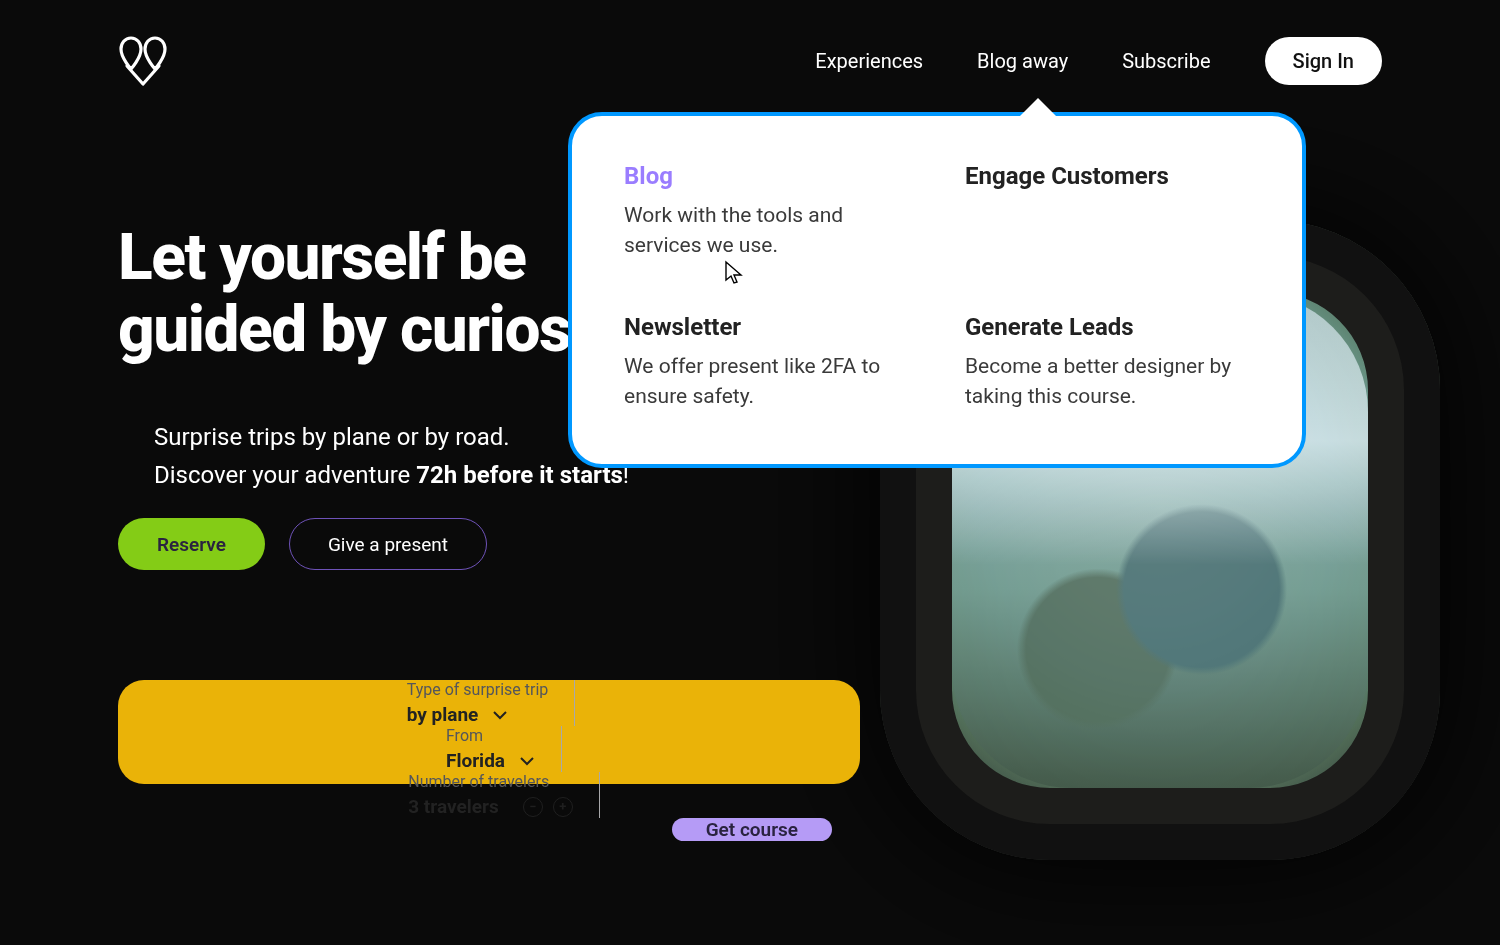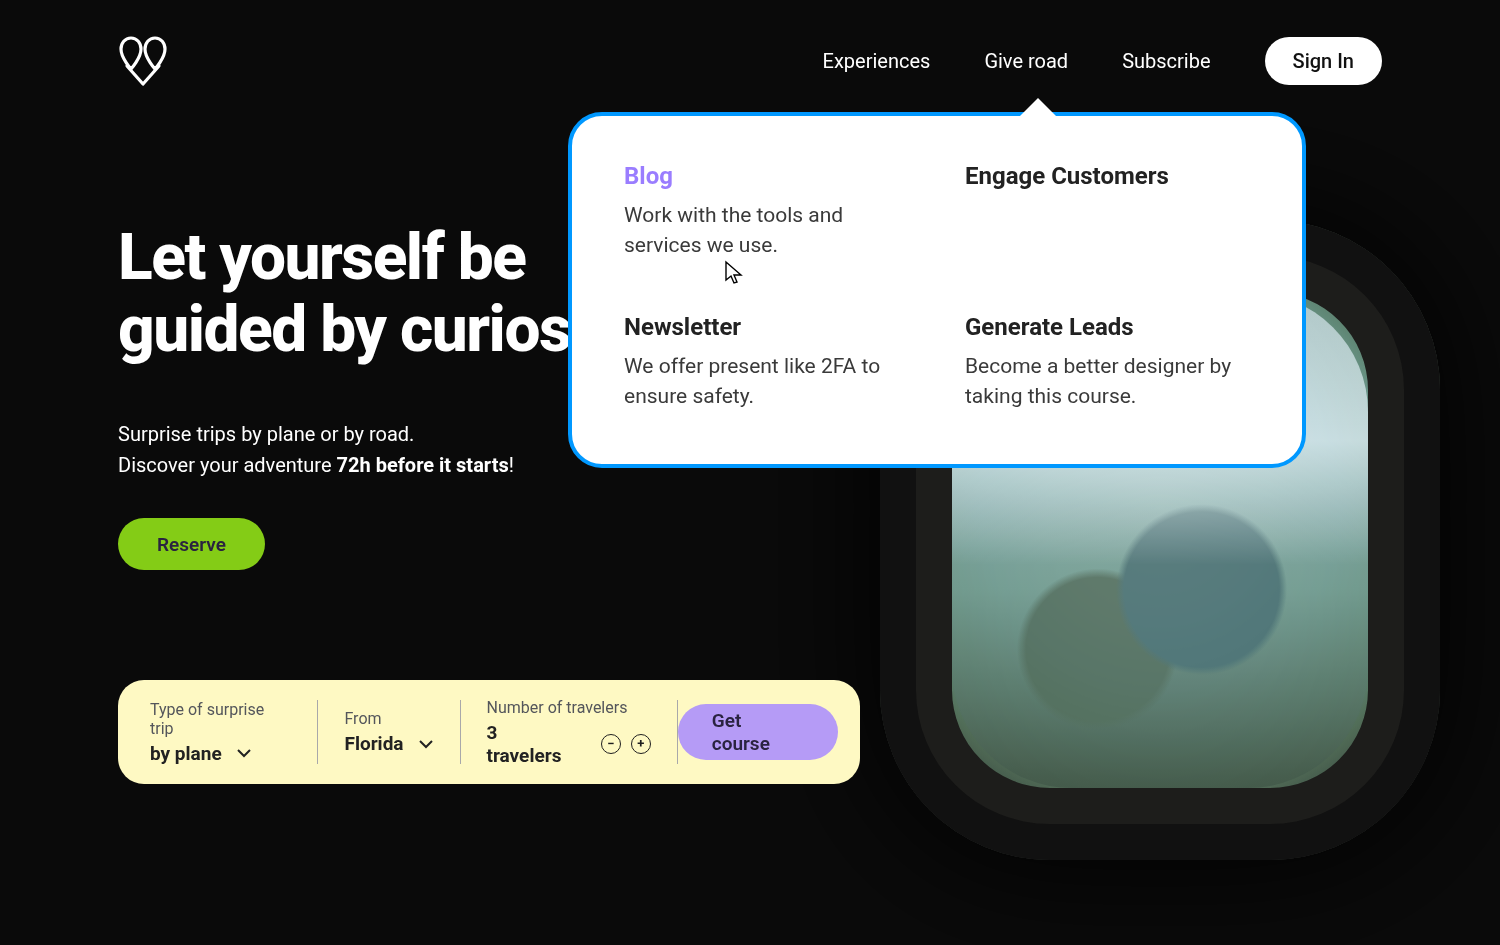--- a/index.html
+++ b/index.html
@@ -134,23 +134,24 @@
     z-index: 6;
   }
   .hero h1{
     font-size: 64px;
     font-weight: 800;
     letter-spacing: -1.5px;
     line-height: 1.12;
   }
   .hero .sub{
     margin-top: 54px;
-    font-size: 20px;
+    font-size: 24px;
     line-height: 1.55;
     font-weight: 400;
+    margin-left: 36px;
   }
   .hero .sub b{ font-weight:700; }
 
   .cta-row{
     position:absolute;
     left:118px; top:518px;
     display:flex; gap:24px;
     z-index:6;
   }
   .btn{
@@ -163,26 +164,27 @@
     border:1.5px solid transparent;
   }
   .btn-primary{ background:#84cc16; color:#2a2340; font-weight:600;}
   .btn-ghost  { background:transparent; color:#fff; border-color:#6e52b8;}
 
   
   .booking{
     position:absolute;
     left:118px; top:680px;
     width:742px; height:104px;
-    background:#fef9c3;
+    background:#eab308;
     border-radius:26px;
     display:flex; align-items:center;
-    padding:0 22px 0 32px;
+    padding:0 28px 0 32px;
     color:#262626;
     z-index:6;
+    flex-direction:column;
   }
   .field{
     padding:0 26px;
     height:64px;
     display:flex; flex-direction:column; justify-content:center;
     border-right:1.5px solid #a8a8aa;
   }
   .field:first-child{ padding-left:0;}
   .field:last-of-type{ border-right:none;}
   .field .label{ font-size:16px; color:#54565b; margin-bottom:4px;}
@@ -215,21 +217,21 @@
 </div>
 
 <header class="header">
   <svg class="logo" viewBox="0 0 50 54">
     <path d="M13 4c6 0 10 5 10 11 0 9-10 20-10 20S3 24 3 15C3 9 7 4 13 4Zm24 0c6 0 10 5 10 11 0 9-10 20-10 20S27 24 27 15c0-6 4-11 10-11Z"></path>
     <path d="M9 32l16 18 16-18"></path>
   </svg>
 
   <nav class="nav">
     <span class="nav-item">Experiences</span>
-    <span class="nav-item">Give road</span>
+    <span class="nav-item">Blog away</span>
     <span class="nav-item">Subscribe</span>
     <span class="signin">Sign In</span>
   </nav>
 </header>
 
 <div class="dropdown">
   <div class="dd-grid">
     <div class="dd-item active">
       <h3>Blog</h3>
       <p>Work with the tools and services we use.</p>
@@ -257,20 +259,21 @@
     <span>guided by curiosity</span>
   </h1>
   <p class="sub">
     <span>Surprise trips by plane or by road.</span><br>
     <span>Discover your adventure </span><b>72h before it starts</b><span>!</span>
   </p>
 </section>
 
 <div class="cta-row">
   <div class="btn btn-primary">Reserve</div>
+  <div class="btn btn-ghost">Give a present</div>
 </div>
 
 <div class="booking">
   <div class="field">
     <span class="label">Type of surprise trip</span>
     <span class="value">
       <span>by plane</span>
       <svg class="chev" viewBox="0 0 16 16">
           <path d="M2 5l6 6 6-6"></path>
         </svg>

